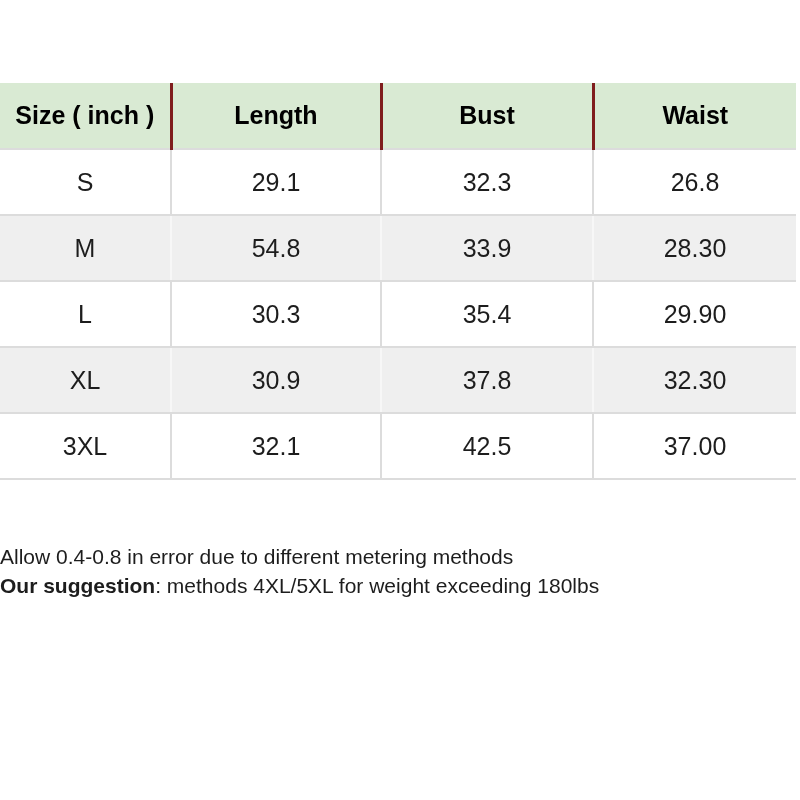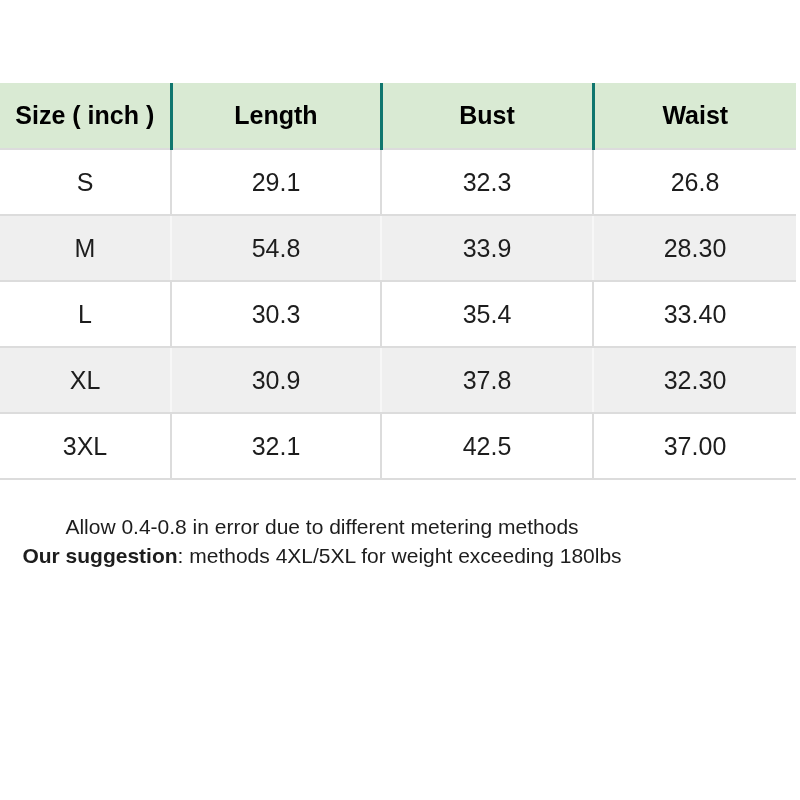--- a/index.html
+++ b/index.html
@@ -52,21 +52,21 @@
   table.size-chart col.c-waist  { width: 203px; }
   table.size-chart th {
     background: var(--header-row-bg);
     height: 66px;
     font-size: 25px;
     font-weight: bold;
     color: #000000;
     text-align: center;
     vertical-align: middle;
     border-left: 3px solid #ffffff;
-    border-right: 3px solid #0f766e;
+    border-right: 3px solid #7f1d1d;
     border-bottom: 2px solid var(--grid-line);
   }
   table.size-chart th:first-child { border-left: none; }
   table.size-chart th:last-child  { border-right: none; }
   table.size-chart td {
     height: 66px;
     font-size: 25px;
     color: var(--body-text);
     text-align: center;
     vertical-align: middle;
@@ -74,23 +74,23 @@
     border: 2px solid var(--grid-line);
   }
   table.size-chart tbody tr:nth-child(even) td {
     background: var(--alt-row-bg);
     border-left-color: #f7f7f7;
     border-right-color: #f7f7f7;
   }
   table.size-chart tbody td:first-child { border-left: none; }
   table.size-chart tbody td:last-child  { border-right: none; }
   .footer {
-    margin-top: 32px;
+    margin-top: 62px;
     width: 644px;
-    text-align: center;
+    text-align: left;
     font-size: 21px;
     line-height: 29px;
     color: var(--body-text);
   }
   .footer .bold { font-weight: bold; }
 </style>
 </head>
 <body>
 
 <div class="page">
@@ -121,21 +121,21 @@
       <tr>
         <td>M</td>
         <td>54.8</td>
         <td>33.9</td>
         <td>28.30</td>
       </tr>
       <tr>
         <td>L</td>
         <td>30.3</td>
         <td>35.4</td>
-        <td>33.40</td>
+        <td>29.90</td>
       </tr>
       <tr>
         <td>XL</td>
         <td>30.9</td>
         <td>37.8</td>
         <td>32.30</td>
       </tr>
       <tr>
         <td>3XL</td>
         <td>32.1</td>

